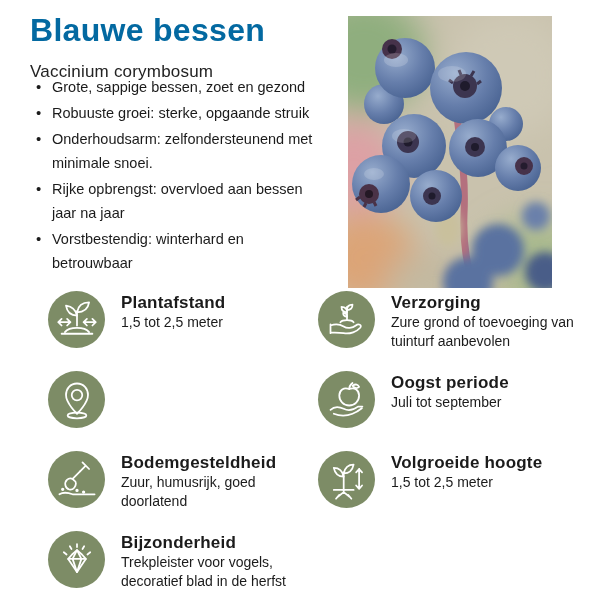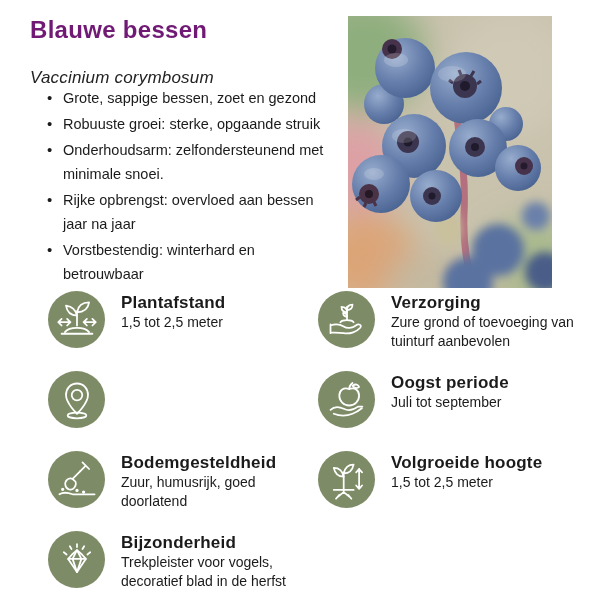--- a/index.html
+++ b/index.html
@@ -1,23 +1,23 @@
 <!DOCTYPE html>
 <html><head>
 <meta charset="utf-8">
 <style>
   html,body{margin:0;padding:0;background:#fff;}
   .page{
     position:relative;width:600px;height:600px;background:#ffffff;overflow:hidden;
     font-family:"Liberation Sans",sans-serif;color:#1b1b1b;
   }
   .header{position:absolute;left:30px;top:12px;}
-  .title{margin:0;font-size:24px;line-height:36px;font-weight:600;color:#701a75;letter-spacing:.3px;}
-  .subtitle{font-style:italic;font-size:17px;line-height:20px;margin-top:20px;color:#232323;letter-spacing:.2px;}
-  .bullets{position:absolute;left:30px;top:70px;width:278px;margin:16px;padding:0;list-style:none;}
+  .title{margin:0;font-size:32px;line-height:36px;font-weight:600;color:#0369a1;letter-spacing:.3px;}
+  .subtitle{font-size:17px;line-height:20px;margin-top:14px;color:#232323;letter-spacing:.2px;}
+  .bullets{position:absolute;left:30px;top:70px;width:278px;margin:5px;padding:0;list-style:none;}
   .bullets li{position:relative;padding-left:17px;font-size:14.5px;line-height:24px;margin-bottom:2px;}
   .bullets li::before{content:"\2022";position:absolute;left:1px;top:0;font-size:15px;}
   .bold-lead{font-weight:400;}
   .photo{position:absolute;left:348px;top:16px;width:204px;height:272px;}
   .photo svg{display:block;}
   .features{
     position:absolute;left:48px;top:291px;width:540px;
     display:grid;grid-template-columns:270px 1fr;grid-auto-rows:80px;
   }
   .feature{display:flex;align-items:flex-start;gap:16px;}

